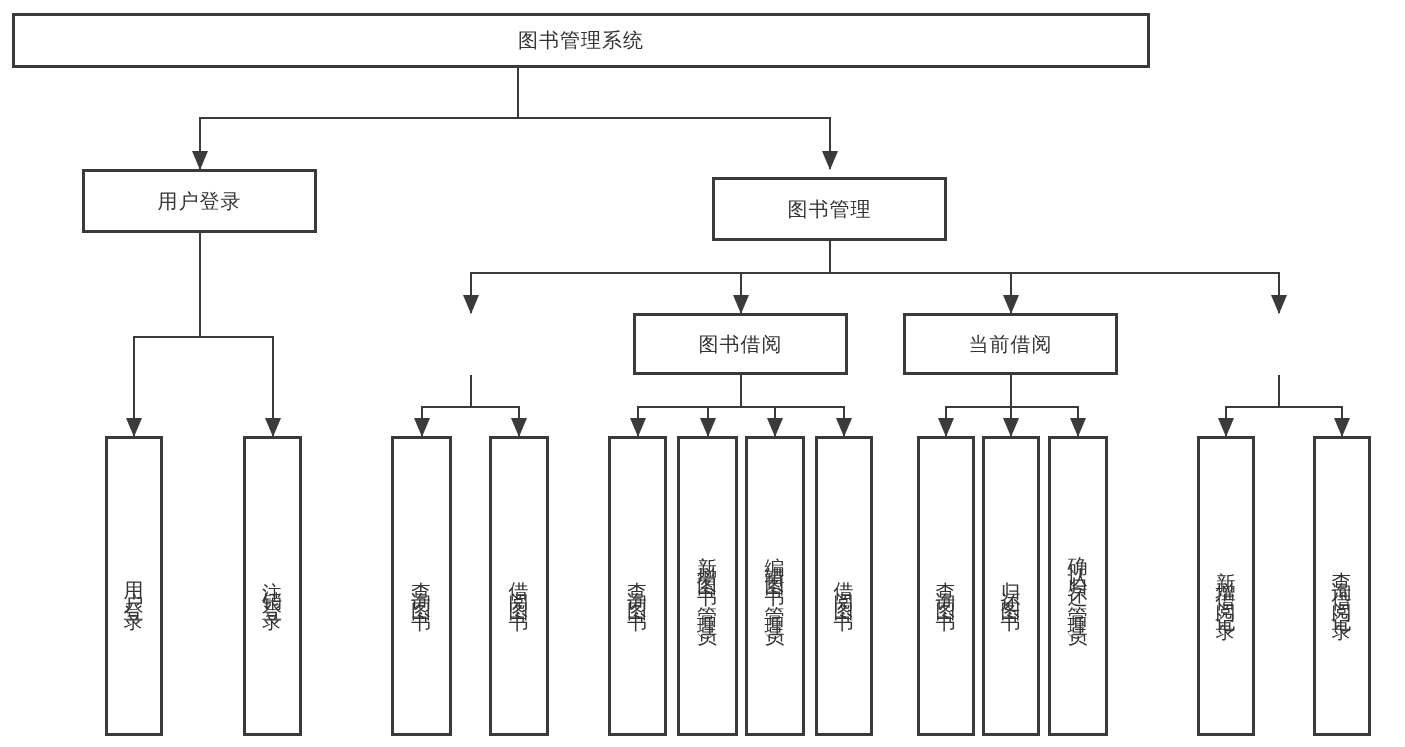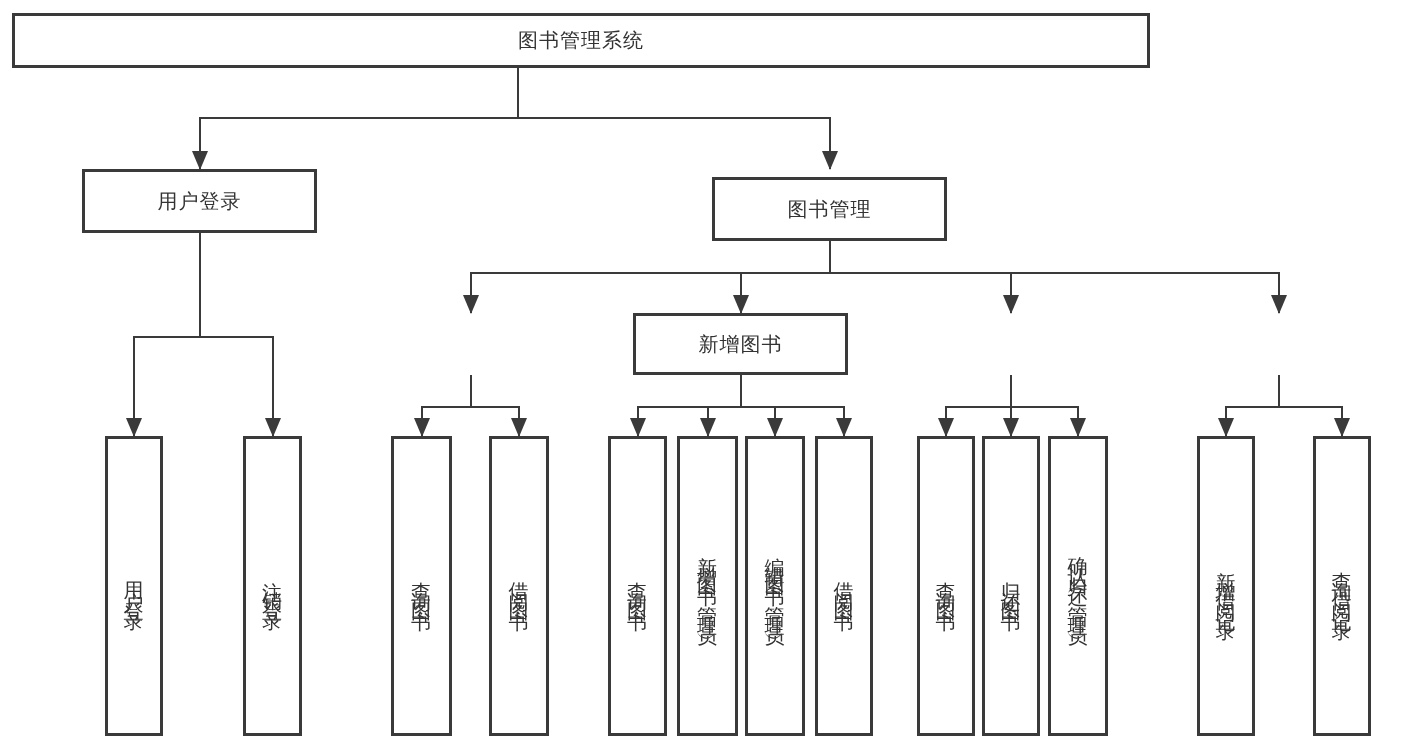--- a/index.html
+++ b/index.html
@@ -71,21 +71,24 @@
 <div class="node" style="left: 12px; top: 13px; width: 1138px; height: 55px;">
       <span class="node-label">图书管理系统</span>
     </div>
     <div class="node" style="left: 82px; top: 169px; width: 235px; height: 64px;">
       <span class="node-label">用户登录</span>
     </div>
     <div class="node" style="left: 712px; top: 169px; width: 235px; height: 64px; margin-top: 8px;">
       <span class="node-label">图书管理</span>
     </div>
     <div class="node" style="left: 633px; top: 313px; width: 215px; height: 62px;">
-      <span class="node-label">新增图书</span>
+      <span class="node-label">图书借阅</span>
+    </div>
+    <div class="node" style="left: 903px; top: 313px; width: 215px; height: 62px;">
+      <span class="node-label">当前借阅</span>
     </div>
     <div class="node vertical" style="left: 105px; top: 436px; width: 58px; height: 300px;">
       <span class="node-label">用户登录</span>
     </div>
     <div class="node vertical" style="left: 243px; top: 436px; width: 59px; height: 300px;">
       <span class="node-label">注销登录</span>
     </div>
     <div class="node vertical" style="left: 391px; top: 436px; width: 61px; height: 300px;">
       <span class="node-label">查询图书</span>
     </div>

